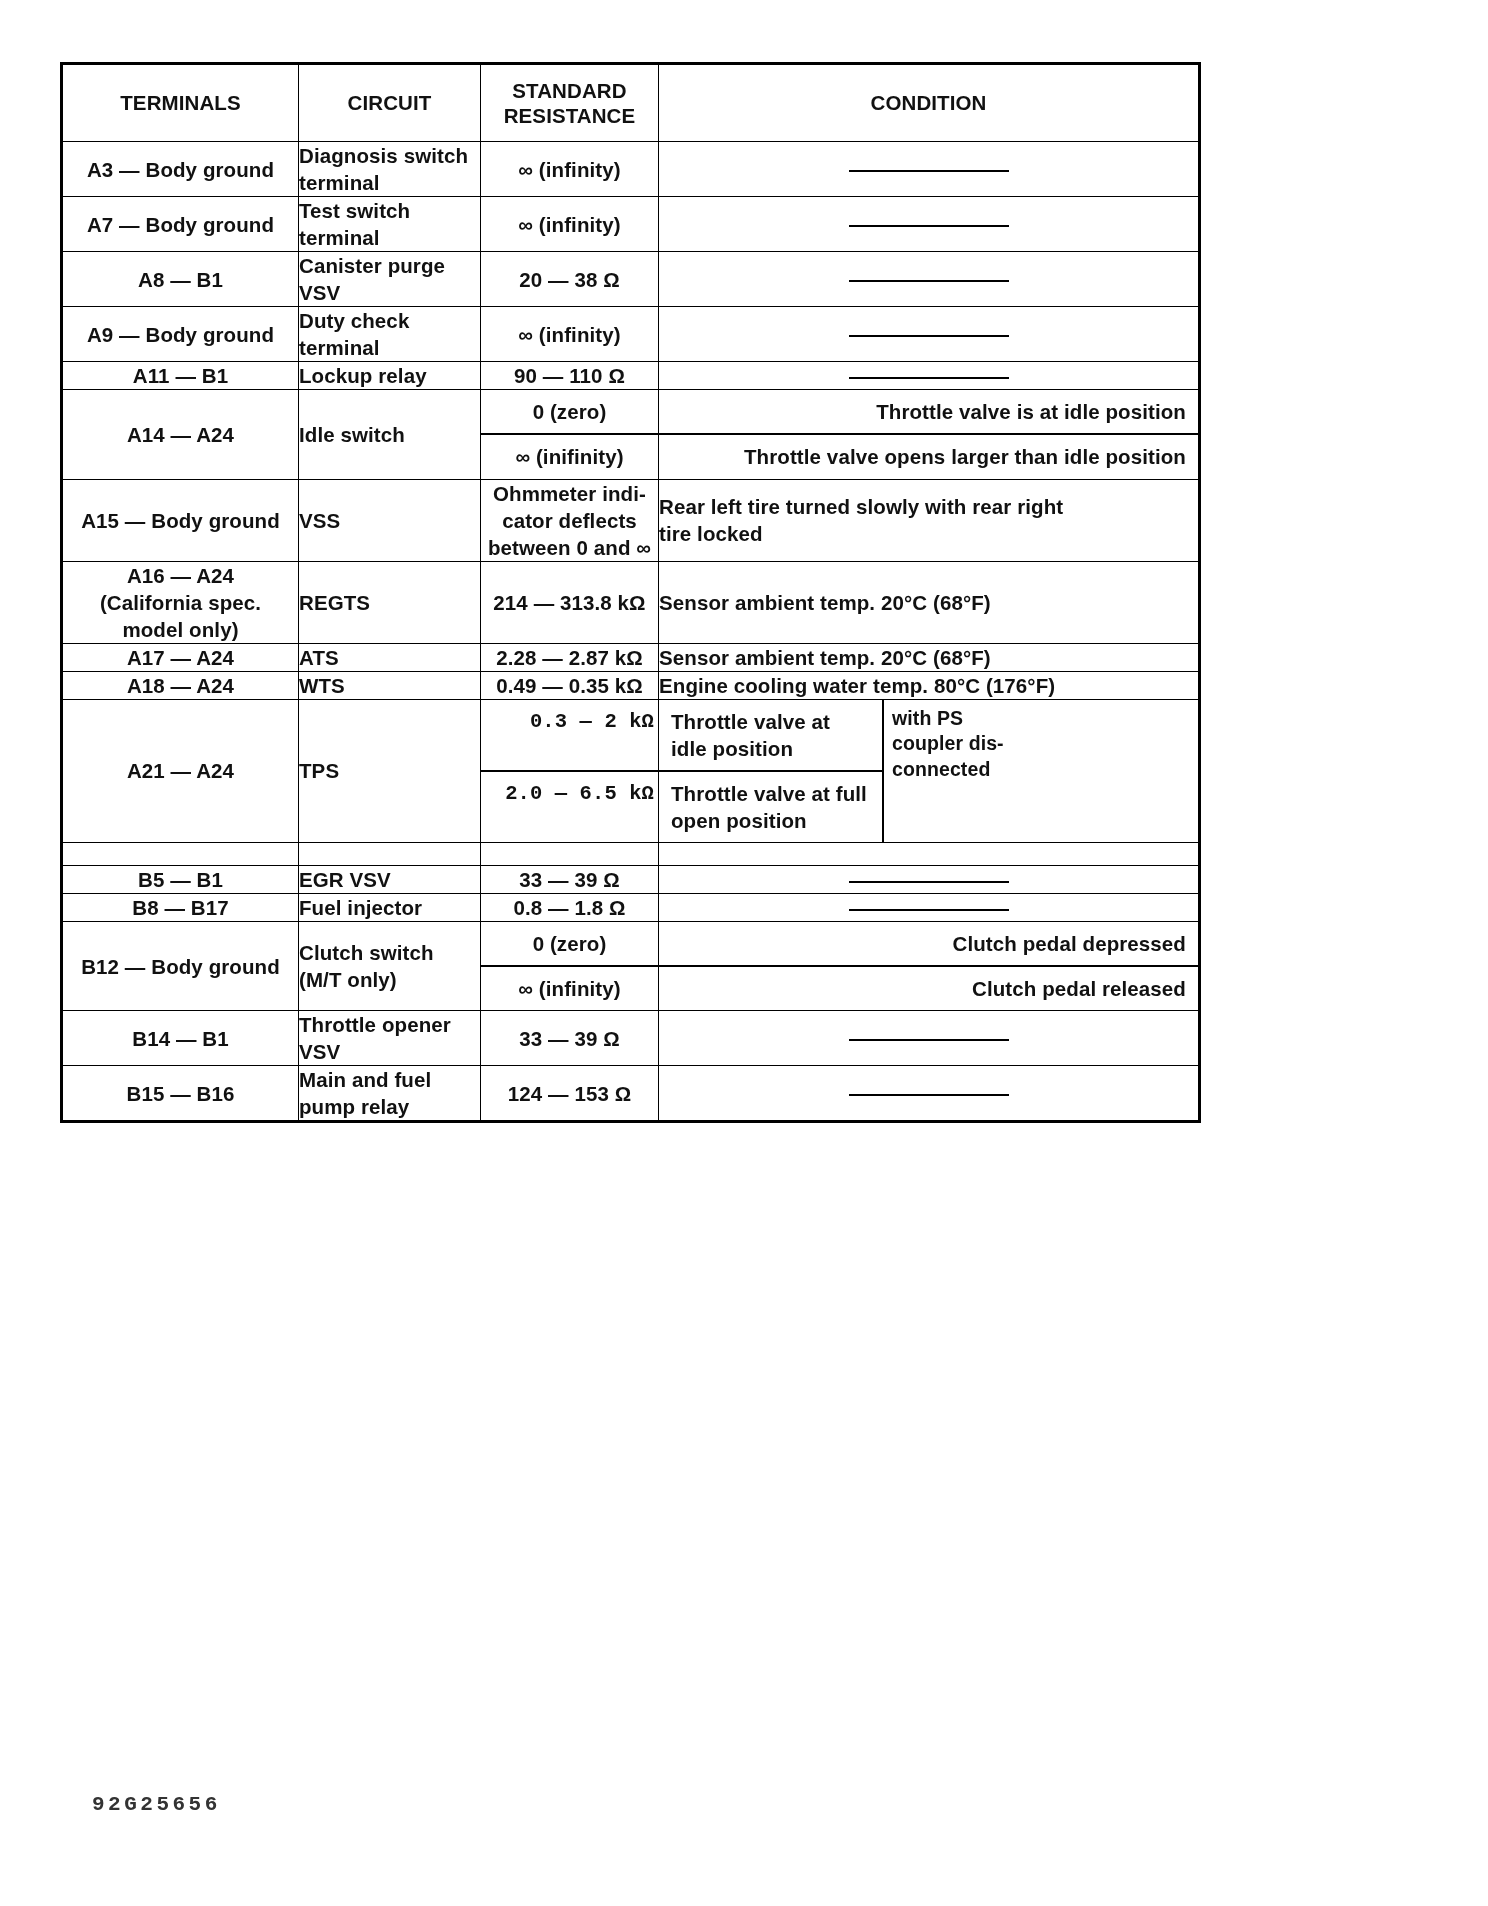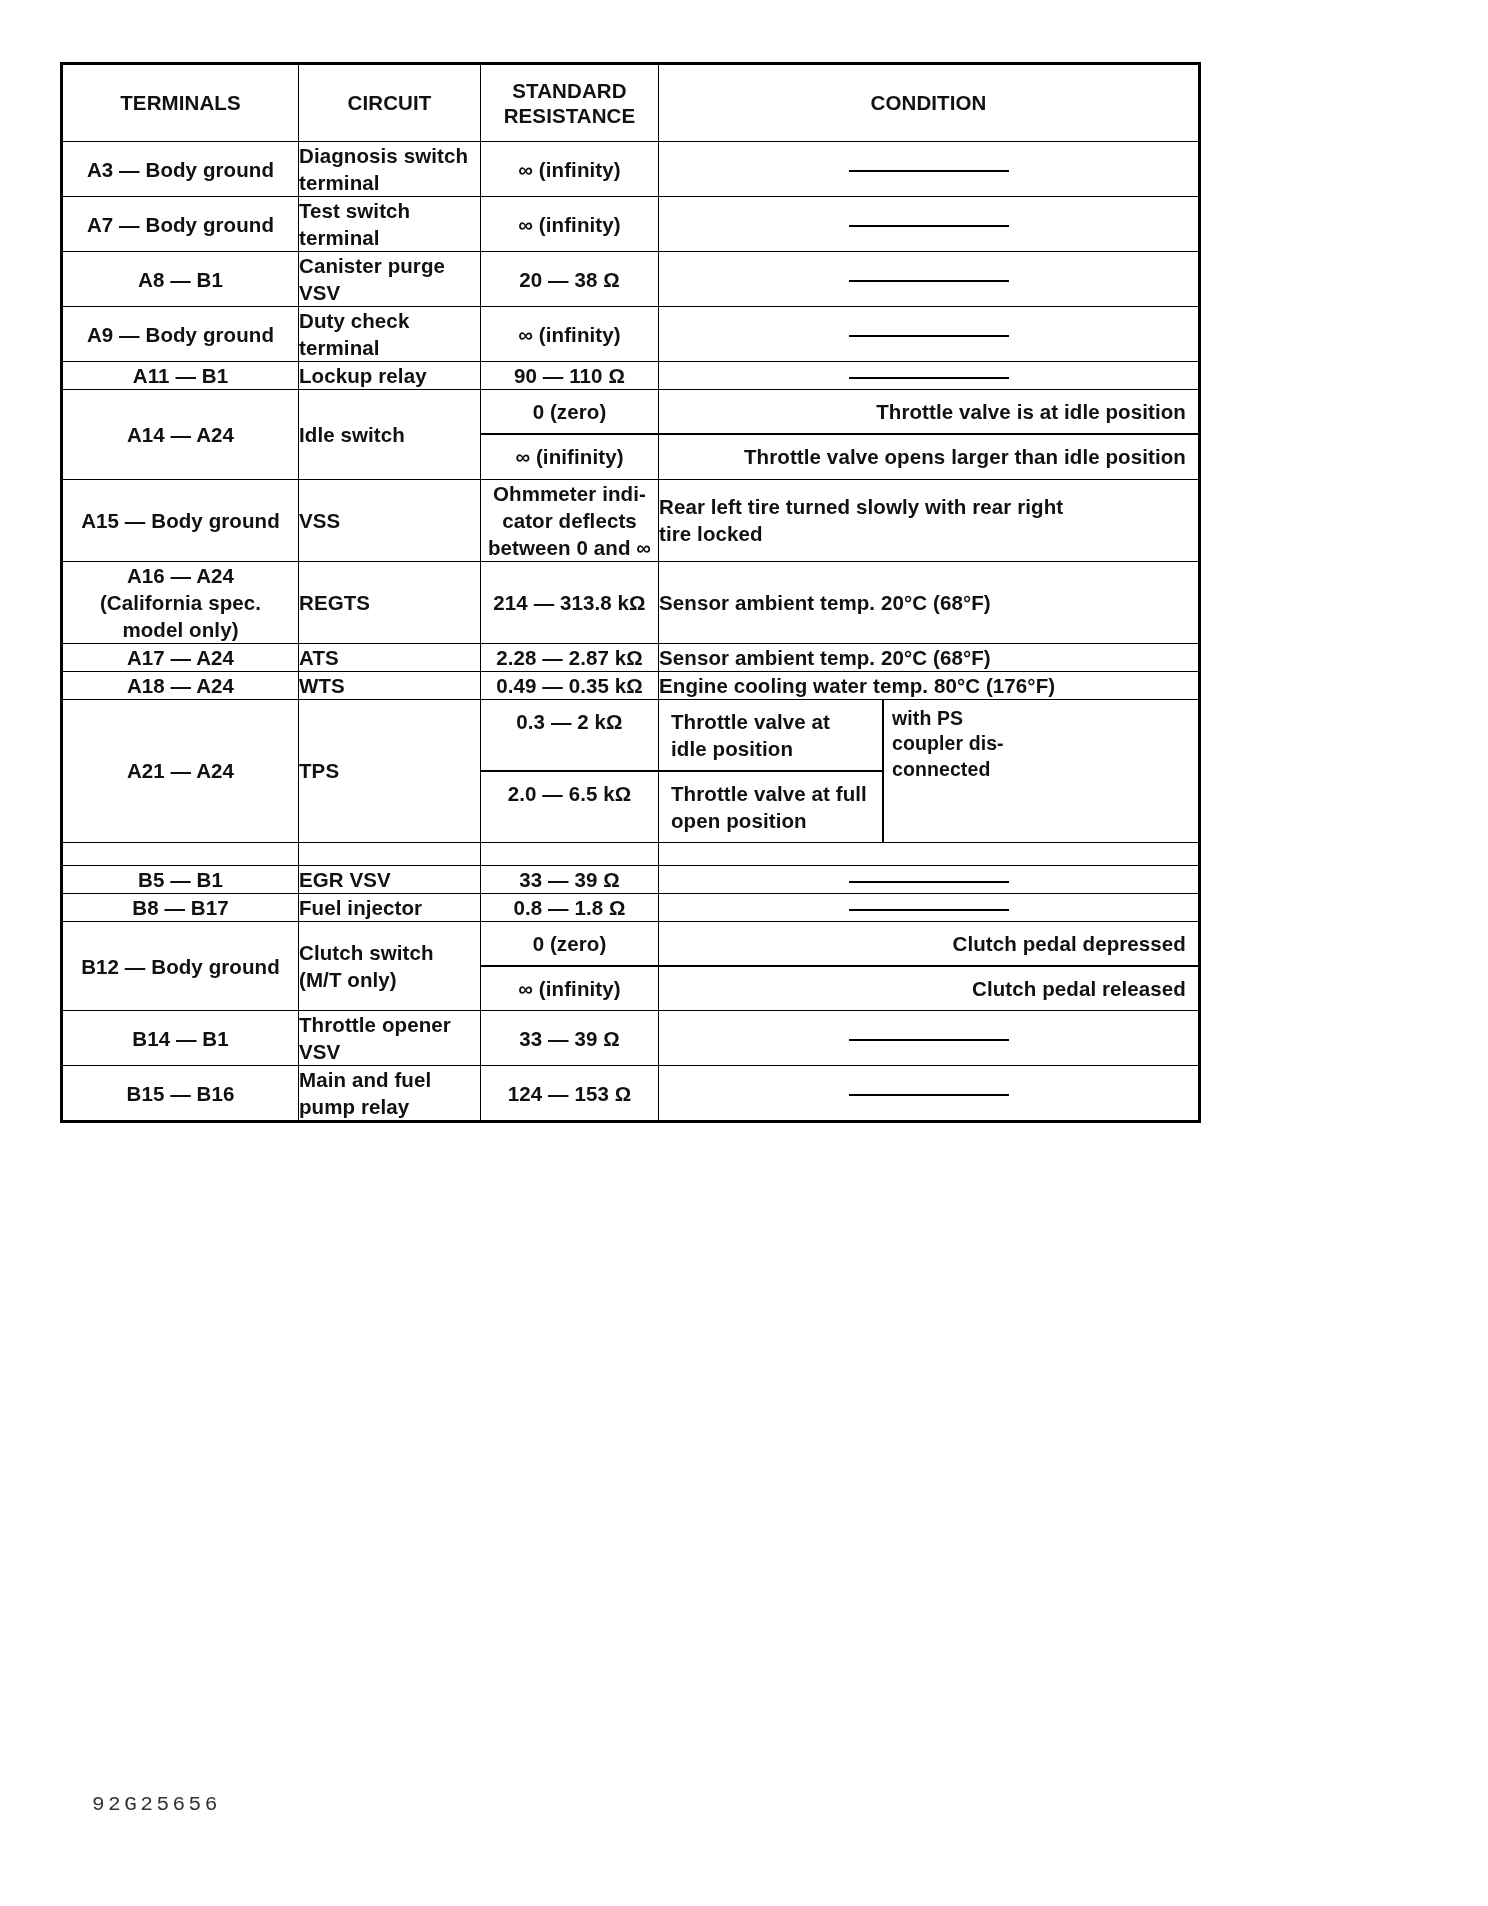--- a/index.html
+++ b/index.html
@@ -127,22 +127,23 @@
   }
   .tps-row {
     display: flex;
     box-sizing: border-box;
   }
   .tps-row.top { border-bottom: 2px solid #000; }
   .tps-res {
     flex: 0 0 178px;
     box-sizing: border-box;
     border-right: 1.5px solid #000;
-    text-align: center;
+    text-align: right;
     padding: 8px 4px;
+    font-family: Liberation Mono, monospace;
   }
   .tps-cond {
     flex: 1 1 auto;
     box-sizing: border-box;
     text-align: left;
     padding: 8px 12px;
   }
 
   
   .spacer td {
@@ -159,20 +160,21 @@
 
   
   #footer-code {
     position: absolute;
     left: 92px;
     top: 1793px;
     font-family: "Liberation Mono", monospace;
     font-size: 21px;
     letter-spacing: 3.5px;
     color: #333;
+    font-weight: bold;
   }
 </style>
 </head>
 <body>
 
 <div id="page">
 
   <table id="spec-table">
     <colgroup>
       <col class="col-term">

